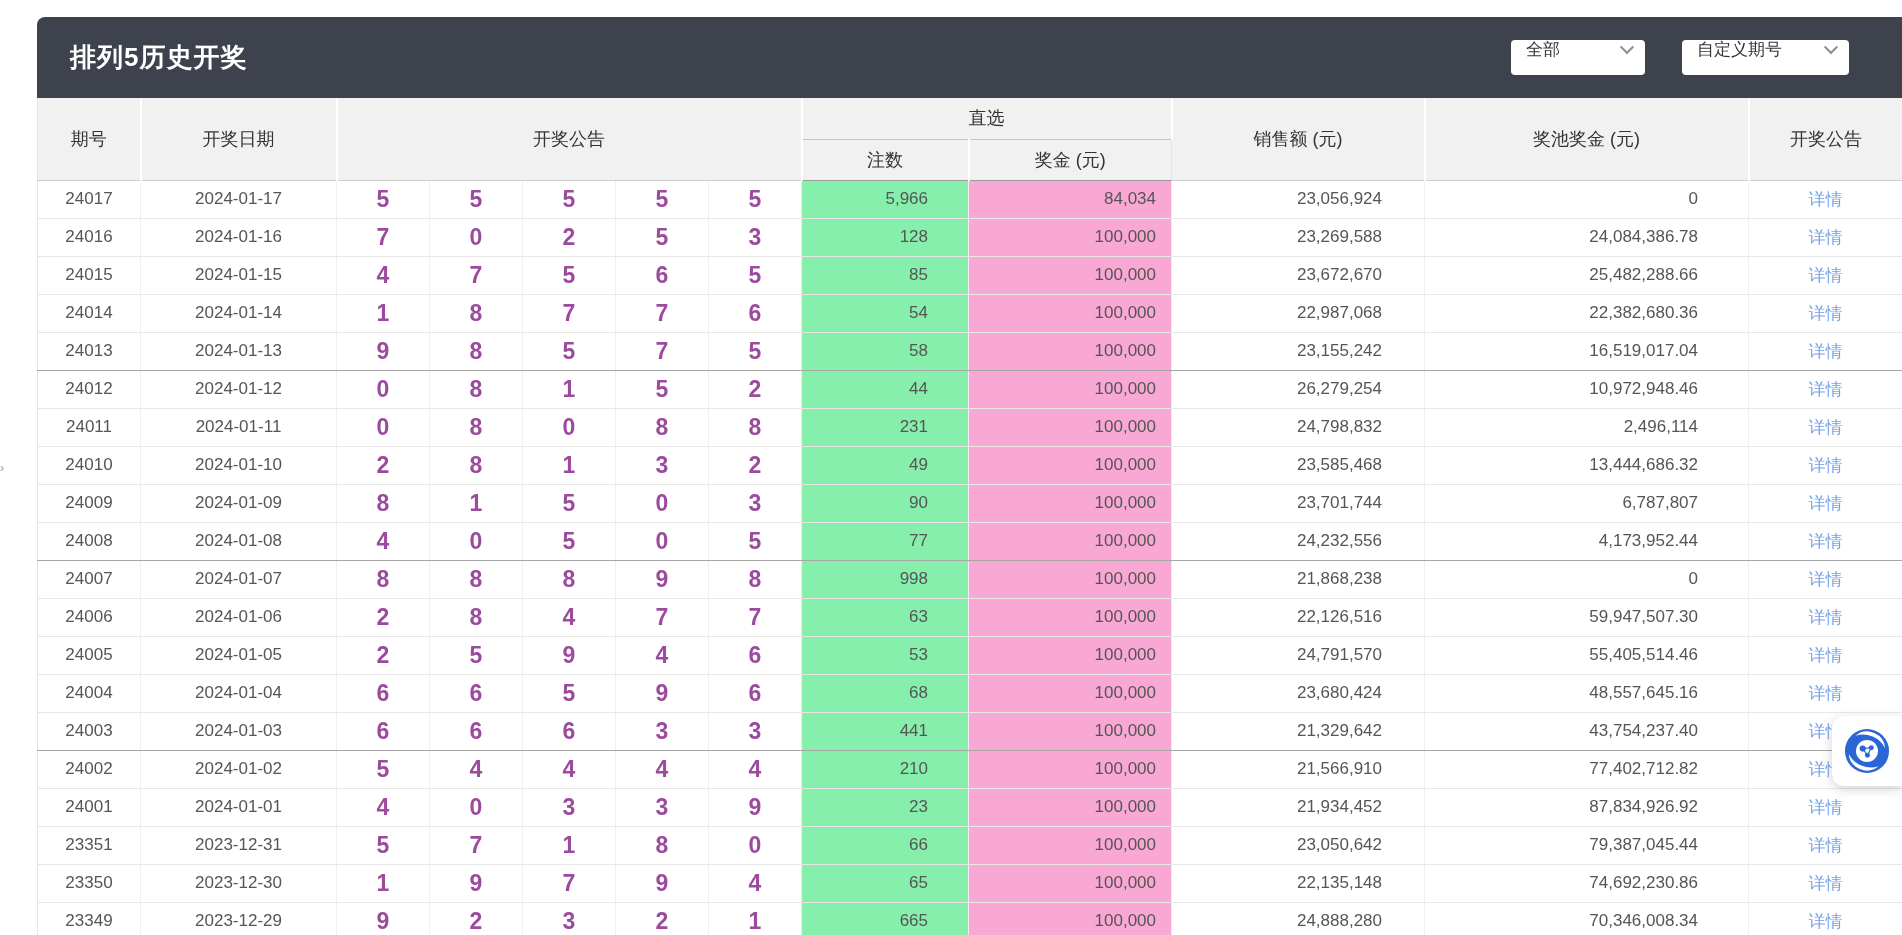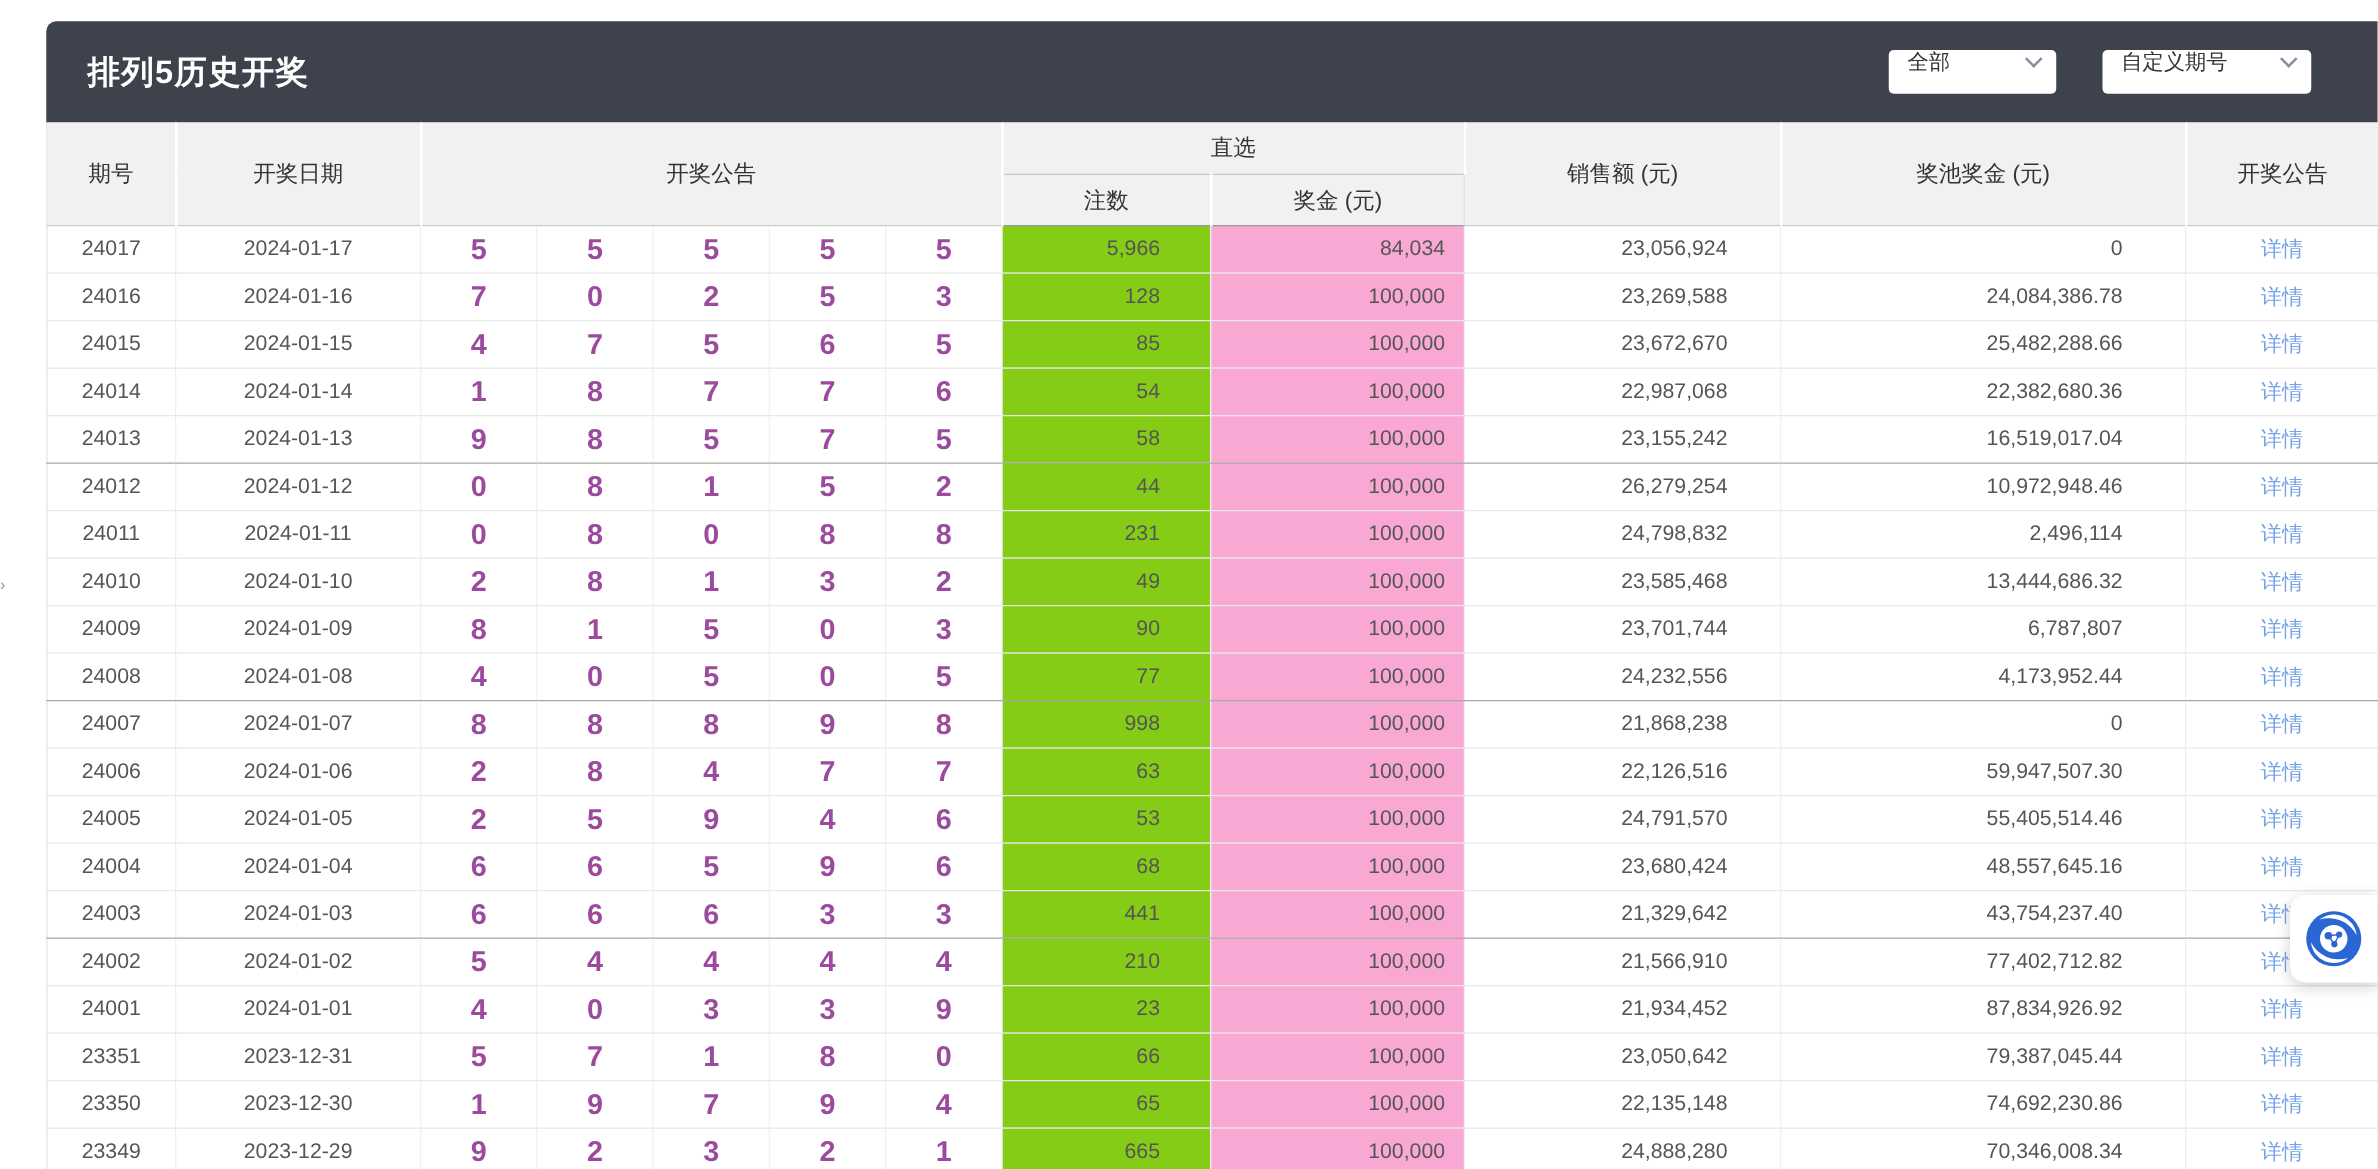--- a/index.html
+++ b/index.html
@@ -42,21 +42,21 @@
 
   tbody td { height: 38px; font-size: 17px; color: #555;
     border-bottom: 1px solid #e8e8e8; border-right: 1px solid #efefef;
     background: #fff; white-space: nowrap; }
   tbody td:first-child { border-left: 1px solid #e6e6e6; }
   tbody td:last-child { border-right: 1px solid #e6e6e6; }
   tbody tr:nth-child(5n) td { border-bottom: 1px solid #a6a6a6; }
 
   td.center { text-align: center; }
   td.num { text-align: center; font-weight: bold; font-size: 23px; color: #9c4a9e; }
-  td.count { text-align: right; padding-right: 40px; background: #84cc16; }
+  td.count { text-align: right; padding-right: 40px; background: #86efac; }
   td.prize { text-align: right; padding-right: 15px; background: #f9a8d4; }
   td.sales { text-align: right; padding-right: 42px; }
   td.pool  { text-align: right; padding-right: 50px; }
   td.detail { text-align: center; }
   td.detail a { color: #74a3e8; text-decoration: none; cursor: pointer; font-size: 17px; }
 
   
   .fab { position: absolute; right: 0; top: 716px; width: 70px; height: 70px;
     background: #fff; border-radius: 12px 0 0 12px;
     box-shadow: 0 3px 12px rgba(0,0,0,0.18); display: flex; align-items: center;

